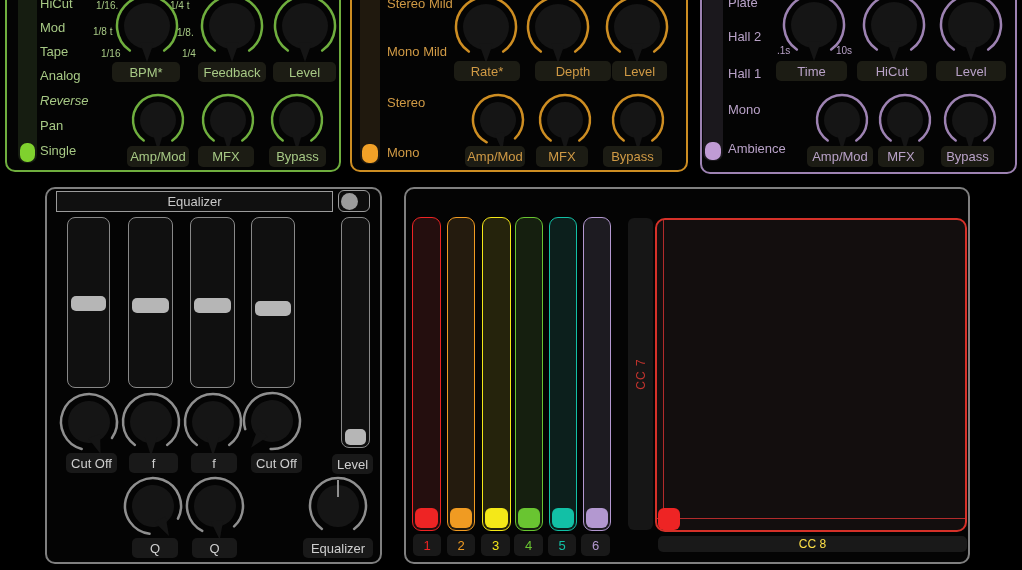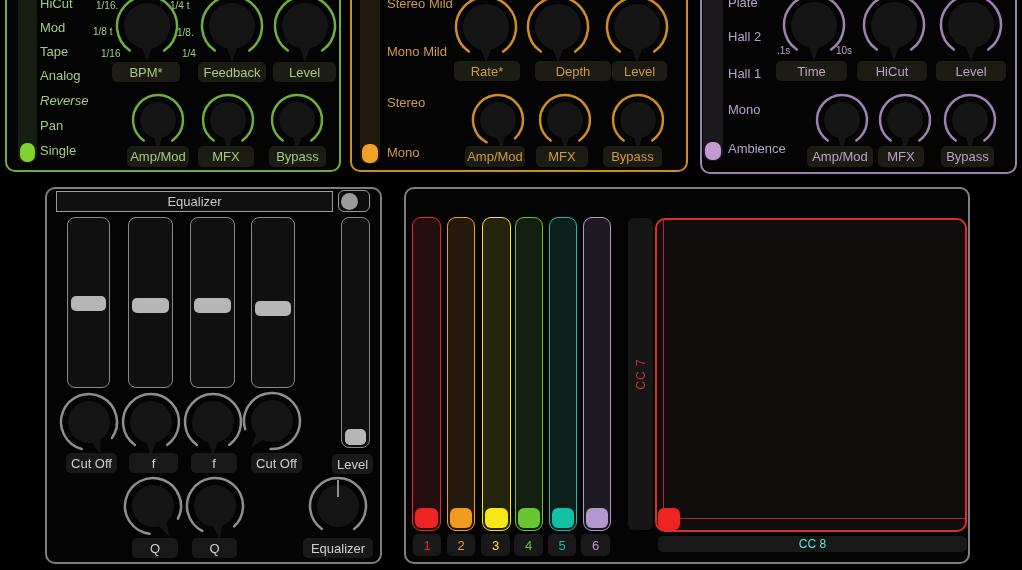--- a/index.html
+++ b/index.html
@@ -355,15 +355,15 @@
       <span class="vtext" style="color: rgb(195, 52, 46);">CC 7</span>
     </div>
   </div>
 
   <div class="xy" style="left: 655px; top: 218px; width: 312px; height: 314px; border-color: rgb(214, 49, 41);">
     <div class="vline" style="left:6px;"></div>
     <div class="hline" style="top:298px;"></div>
     <div class="xyhandle" style="left: 1px; top: 288px; background: rgb(238, 36, 36);"></div>
   </div>
 
-  <div class="plate neutral" style="left: 658px; top: 536px; width: 309px; height: 16px; font-size: 12px; color: #5eead4;">CC 8</div>
+  <div class="plate neutral" style="left: 658px; top: 536px; width: 309px; height: 16px; font-size: 12px; color: #fde047;">CC 8</div>
 
 </div>
 
 </body></html>

